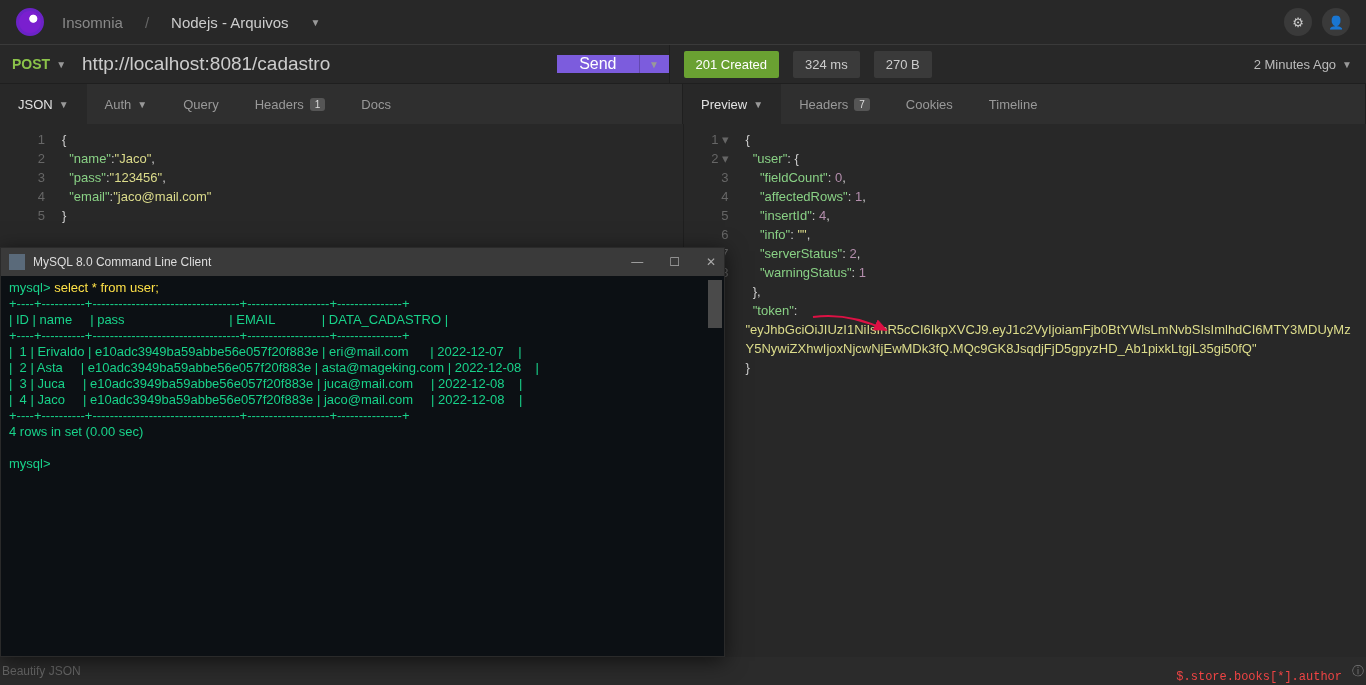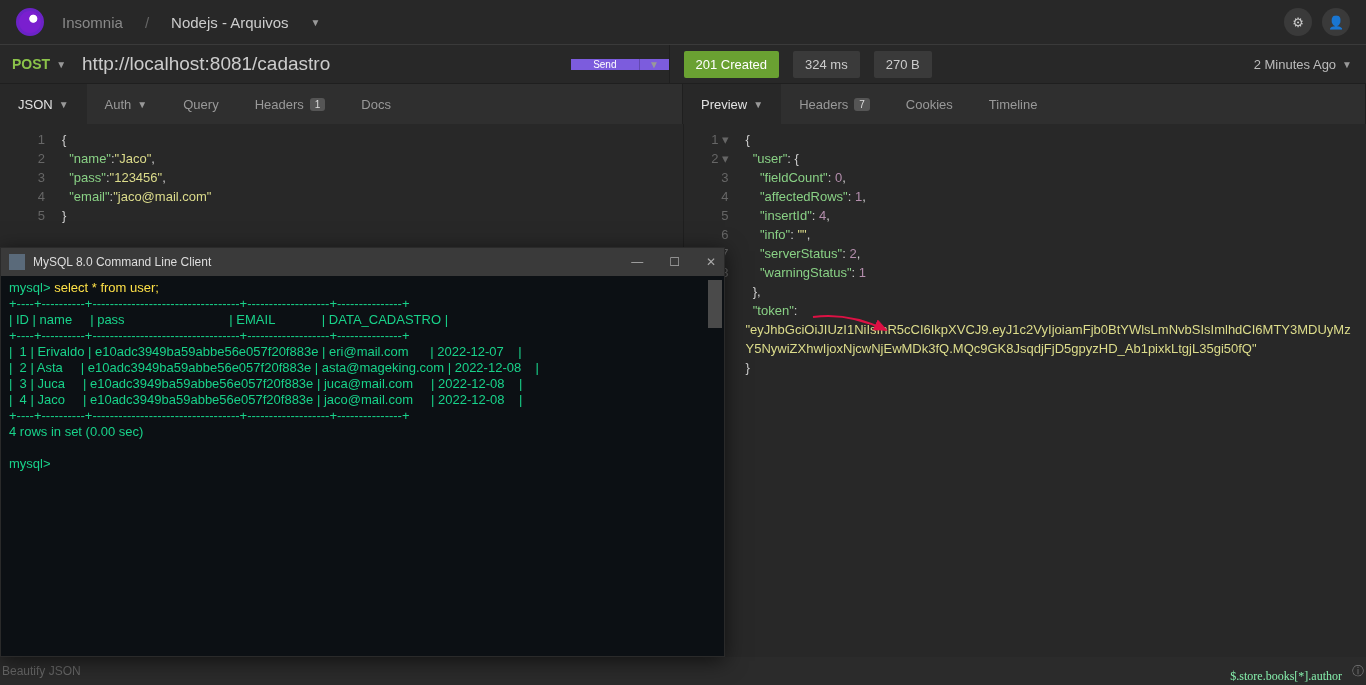--- a/index.html
+++ b/index.html
@@ -11,21 +11,21 @@
 .breadcrumb .sep { color:#666; }
 .workspace { color:#ccc; }
 .title-right { margin-left:auto; display:flex; gap:10px; }
 .title-btn { width:28px; height:28px; border-radius:50%; background:#3a3a3a; display:flex; align-items:center; justify-content:center; color:#ccc; cursor:pointer; }
 
 .reqbar { height:40px; display:flex; background:#282828; border-top:1px solid #3a3a3a; border-bottom:1px solid #1f1f1f; }
 .req-left { flex:1; display:flex; align-items:center; border-right:1px solid #1f1f1f; }
 .method { color:#8bc34a; font-weight:600; padding:0 12px; font-size:14px; display:flex; align-items:center; gap:6px; }
 .url { color:#ccc; font-size:19px; padding-left:4px; }
 .send-group { display:flex; }
-.send-btn { background:#7c5cdd; color:#fff; padding:0 22px; display:flex; align-items:center; font-size:10px; cursor:pointer; }
+.send-btn { background:#7c5cdd; color:#fff; padding:0 22px; display:flex; align-items:center; font-size:16px; cursor:pointer; }
 .send-drop { background:#7c5cdd; width:30px; display:flex; align-items:center; justify-content:center; color:#fff; border-left:1px solid rgba(0,0,0,.2); cursor:pointer; }
 .req-right { flex:1; display:flex; align-items:center; padding:0 14px; gap:14px; }
 .pill { padding:6px 12px; background:#3a3a3a; border-radius:2px; color:#ccc; font-size:13px; }
 .pill.status { background:#6aa132; color:#fff; }
 .time-ago { margin-left:auto; color:#bbb; display:flex; align-items:center; gap:6px; }
 
 .tabbar { height:40px; display:flex; background:#2f2f2f; }
 .tabbar .half { flex:1; display:flex; align-items:center; border-right:1px solid #1f1f1f; }
 .tab { padding:0 18px; height:100%; display:flex; align-items:center; color:#999; cursor:pointer; gap:6px; }
 .tab.active { background:#282828; color:#e2e2e2; }
@@ -37,21 +37,21 @@
 .gutter { position:absolute; left:0; top:0; width:55px; text-align:right; padding:6px 10px 0 0; color:#666; }
 .gutter div { height:19px; }
 .code { padding:6px 0 0 62px; white-space:pre; color:#ccc; }
 .k { color:#89d185; } 
 .s { color:#dcdc8b; } 
 .n { color:#b48ead; } 
 .p { color:#ccc; } 
 
 .footer { position:absolute; bottom:0; left:0; right:0; height:28px; background:#2b2b2b; display:flex; align-items:center; padding:0 2px; color:#666; font-size:12px; }
 .footer .fr { margin-left:auto; display:flex; gap:10px; align-items:center; }
-.hint { color:#86efac; font-family:Liberation Serif, serif;margin-top:11px; }
+.hint { color:#ef4444; font-family:Liberation Mono, monospace;margin-top:11px; }
 
 
 .mysql { position:absolute; left:0; top:247px; width:725px; height:410px; background:#0c1014; border:1px solid #2a2a2a; box-shadow:0 4px 20px rgba(0,0,0,.6); font-family:'Consolas','Courier New',monospace; }
 .mysql-title { height:28px; background:#3a3a3a; display:flex; align-items:center; padding:0 8px; color:#ddd; font-size:12px; }
 .mysql-title .mt-icon { width:16px; height:16px; background:#5a6a7a; margin-right:8px; display:inline-block; }
 .mysql-title .ctrls { margin-left:auto; display:flex; gap:26px; color:#aaa; }
 .mysql-body { padding:4px 8px; color:#18d28a; font-size:13px; line-height:16px; white-space:pre; overflow:hidden; height:calc(100% - 28px); }
 .mysql-body .dim { color:#fde047; }
 .scroll-thumb { position:absolute; right:2px; top:32px; width:14px; height:48px; background:#4a4a4a; }
 

